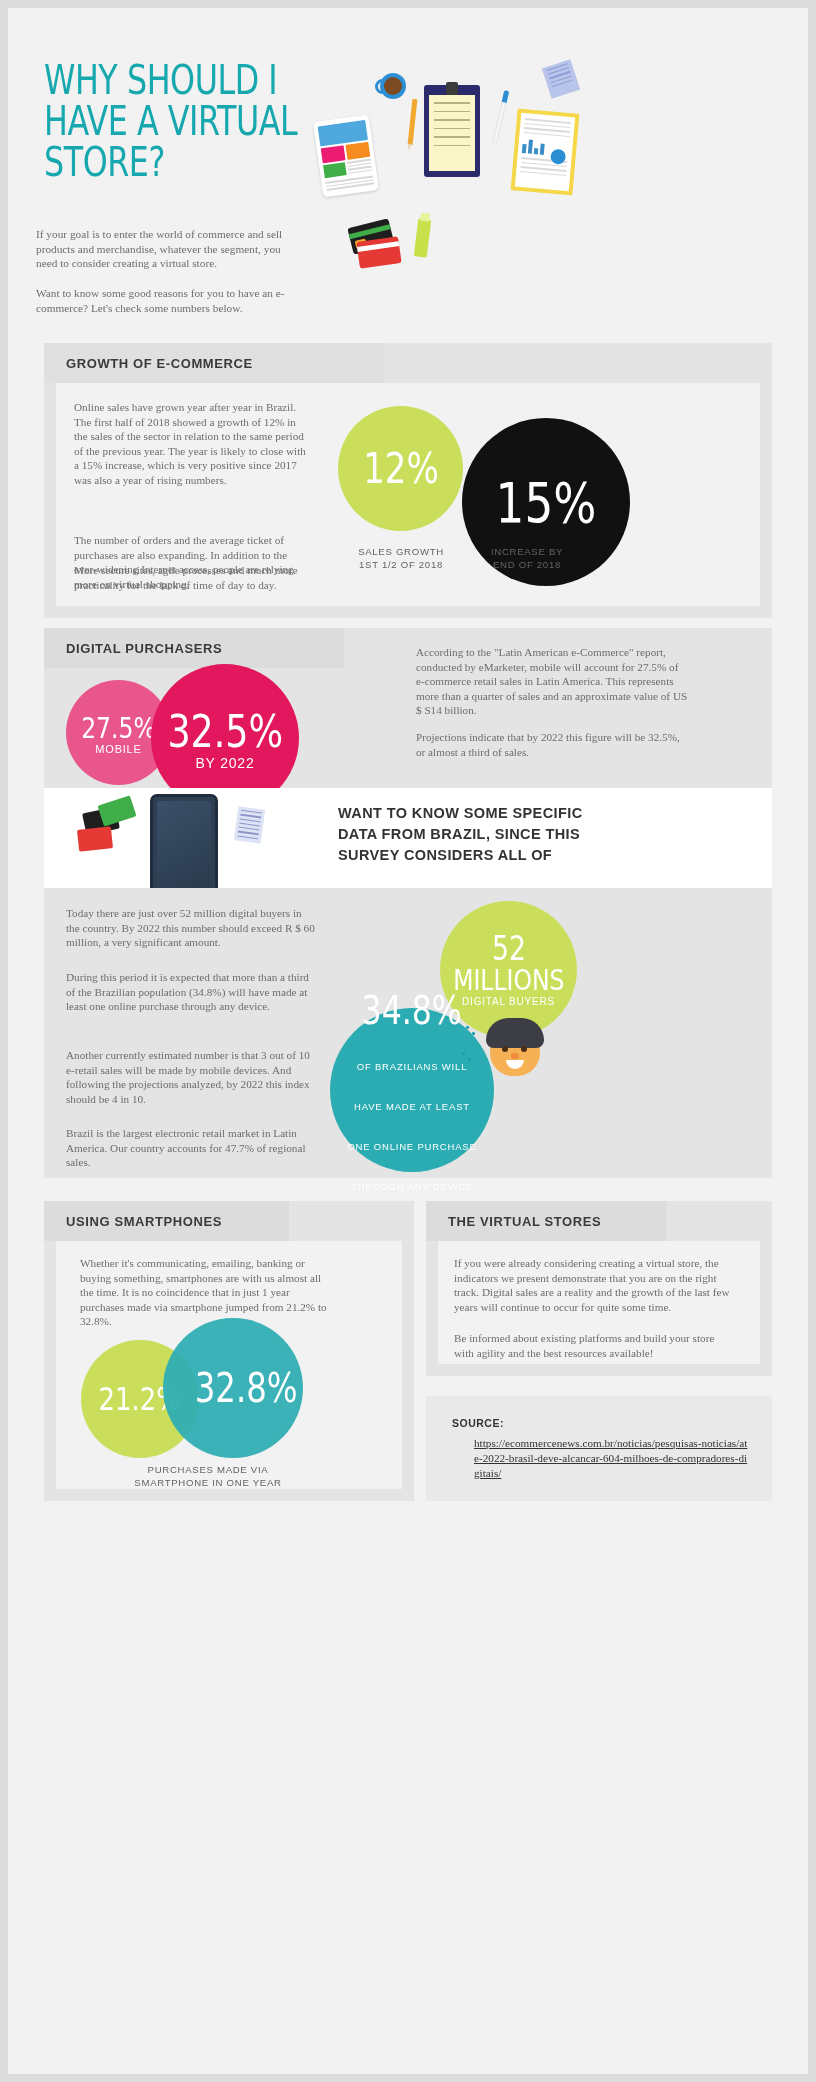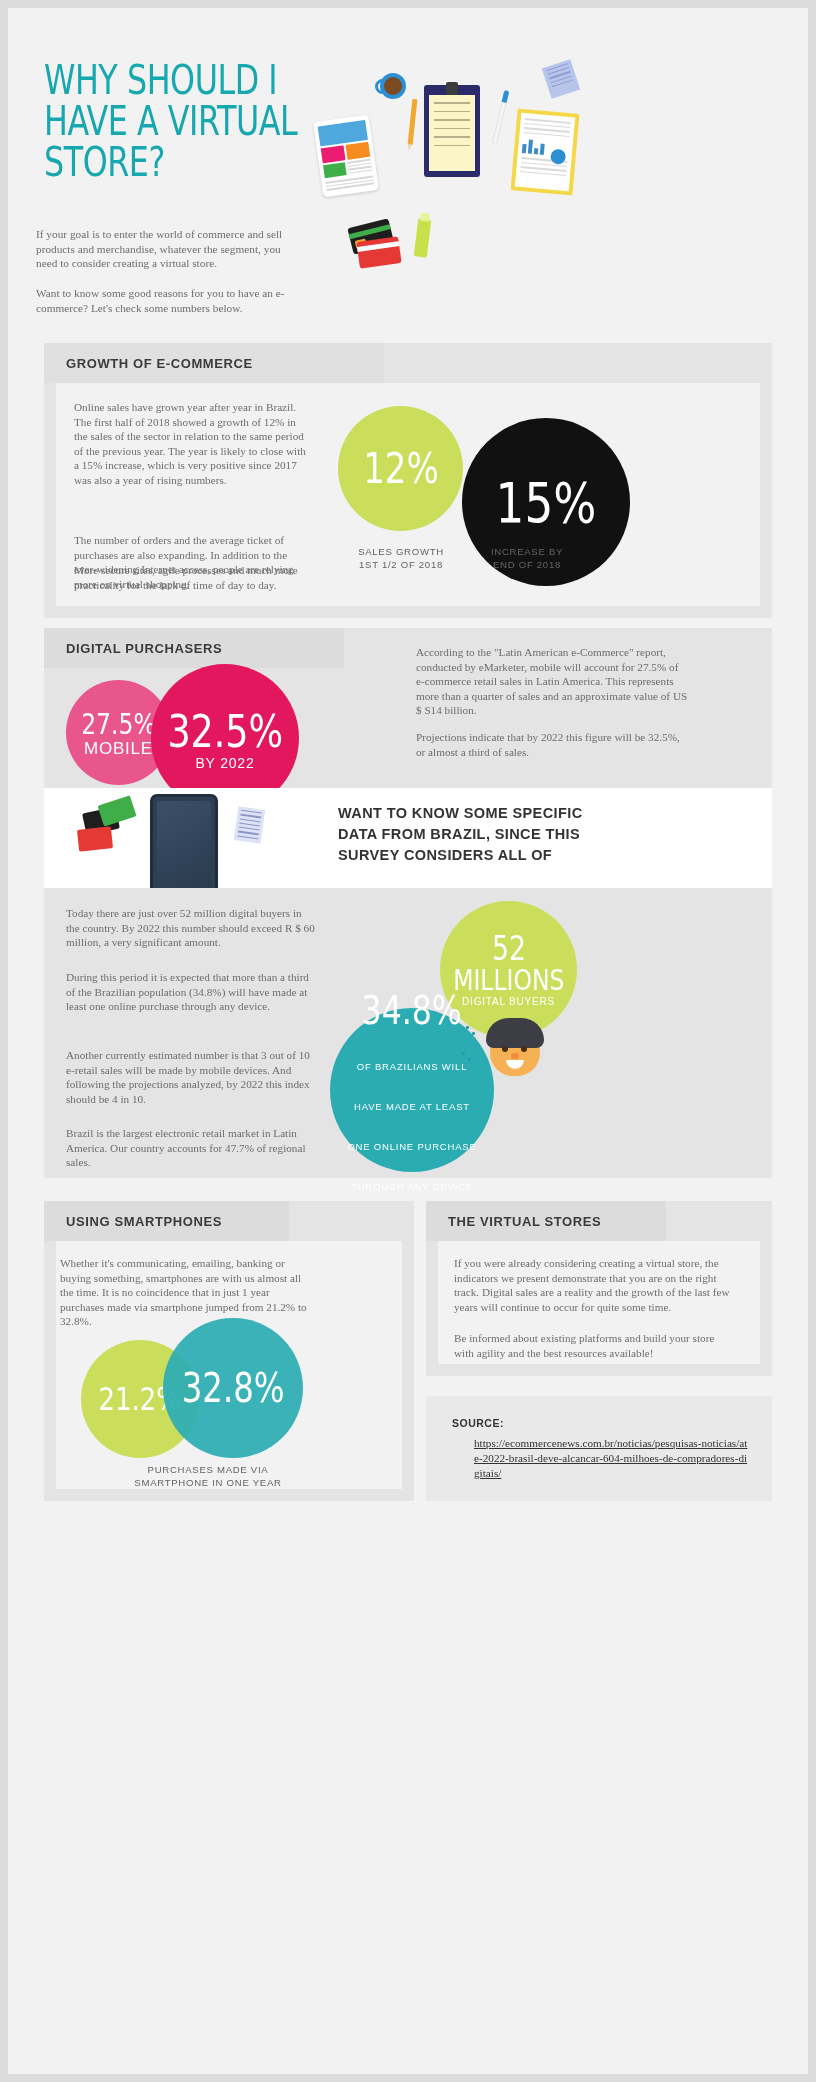--- a/index.html
+++ b/index.html
@@ -270,21 +270,21 @@
   <div class="caption" style="left:444px; top:537px; width:150px;">
     <div>INCREASE BY</div>
     <div>END OF 2018</div>
   </div>
 
   <div class="panel-bg" style="left:36px; top:620px; width:728px; height:160px;"></div>
   <div class="panel-head" style="left:36px; top:620px; width:300px; height:40px; background:#dcdcdc;">DIGITAL PURCHASERS</div>
 
   <div class="circle" style="left:58px; top:672px; width:105px; height:105px; background:#E8568C;">
     <span class="num" style="font-size:29px">27.5%</span>
-    <span class="sub" style="font-size:17px; margin-top:-2px">MOBILE</span>
+    <span class="sub" style="font-size:11px; margin-top:-2px">MOBILE</span>
   </div>
   <div class="circle" style="left:143px; top:656px; width:148px; height:148px; background:#E2175E;">
     <span class="num" style="font-size:45px">32.5%</span>
     <span class="sub" style="font-size:14px; margin-top:-3px">BY 2022</span>
   </div>
 
   <div class="body-text" style="left:408px; top:637px; width:272px;">According to the "Latin American e-Commerce" report, conducted by eMarketer, mobile will account for 27.5% of e-commerce retail sales in Latin America. This represents more than a quarter of sales and an approximate value of US $ S14 billion.</div>
   <div class="body-text" style="left:408px; top:722px; width:272px;">Projections indicate that by 2022 this figure will be 32.5%, or almost a third of sales.</div>
 
   <div class="dots" style="left:160px; top:780px;">
@@ -352,26 +352,26 @@
   <div class="dots" style="left:458px; top:1018px;">
     <span style="left:0;top:0"></span>
       <span style="left:6px;top:6px"></span>
     <span style="left:-4px;top:26px"></span>
       <span style="left:2px;top:32px"></span>
   </div>
 
   <div class="panel-bg" style="left:36px; top:1193px; width:370px; height:300px;"></div>
   <div class="panel-head" style="left:36px; top:1193px; width:245px; height:40px; background:#dcdcdc;">USING SMARTPHONES</div>
   <div class="panel-white" style="left:48px; top:1233px; width:346px; height:248px;"></div>
-  <div class="body-text" style="left:52px; top:1248px; width:252px;font-family:Liberation Serif, serif;">Whether it's communicating, emailing, banking or buying something, smartphones are with us almost all the time. It is no coincidence that in just 1 year purchases made via smartphone jumped from 21.2% to 32.8%.</div>
+  <div class="body-text" style="left:72px; top:1248px; width:252px;font-family:Liberation Serif, serif;">Whether it's communicating, emailing, banking or buying something, smartphones are with us almost all the time. It is no coincidence that in just 1 year purchases made via smartphone jumped from 21.2% to 32.8%.</div>
 
   <div class="circle" style="left:73px; top:1332px; width:118px; height:118px; background:#CBDE5C;">
     <span class="num" style="font-size:32px">21.2%</span>
   </div>
-  <div class="circle" style="left:155px; top:1310px; width:140px; height:140px; background:#2FAFB4; opacity:.94;">
+  <div class="circle" style="left:155px; top:1310px; width:140px; height:140px; background:#2FAFB4; opacity:.94;align-items:flex-end;">
     <span class="num" style="font-size:40px">32.8%</span>
   </div>
   <div class="caption" style="left:110px; top:1455px; width:180px;">
     <div>PURCHASES MADE VIA</div>
     <div>SMARTPHONE IN ONE YEAR</div>
   </div>
 
   <div class="panel-bg" style="left:418px; top:1193px; width:346px; height:175px;"></div>
   <div class="panel-head" style="left:418px; top:1193px; width:240px; height:40px; background:#dcdcdc;">THE VIRTUAL STORES</div>
   <div class="panel-white" style="left:430px; top:1233px; width:322px; height:123px;"></div>

